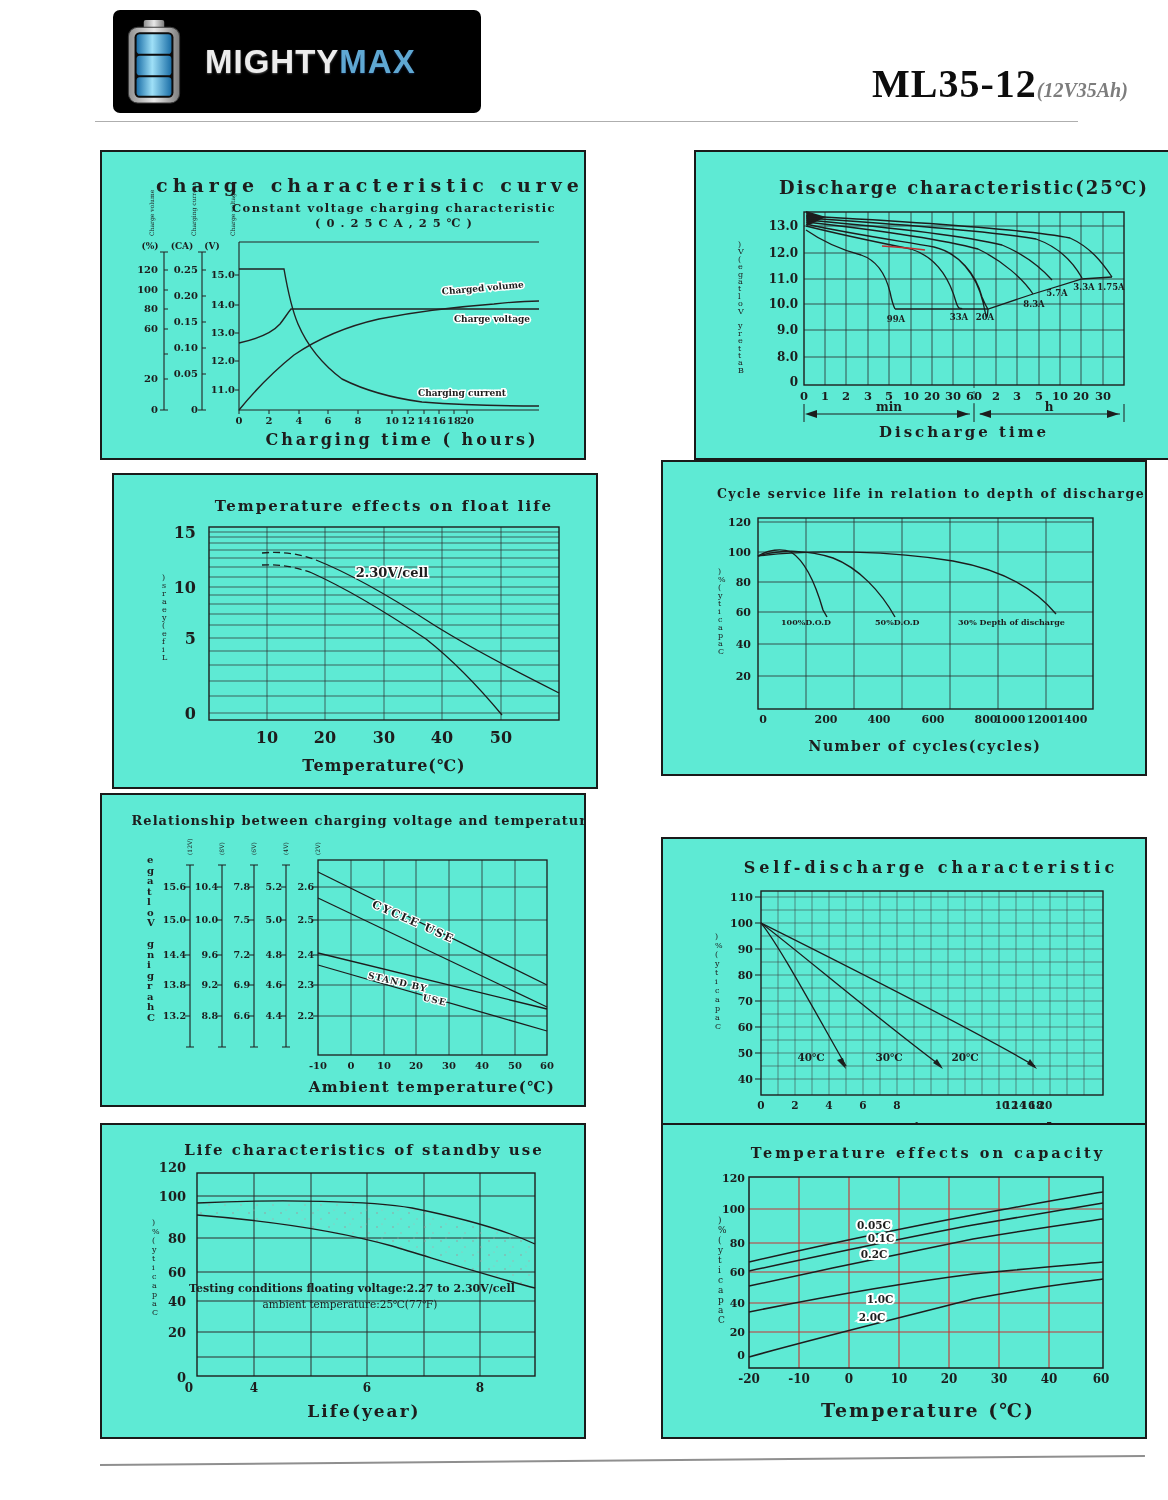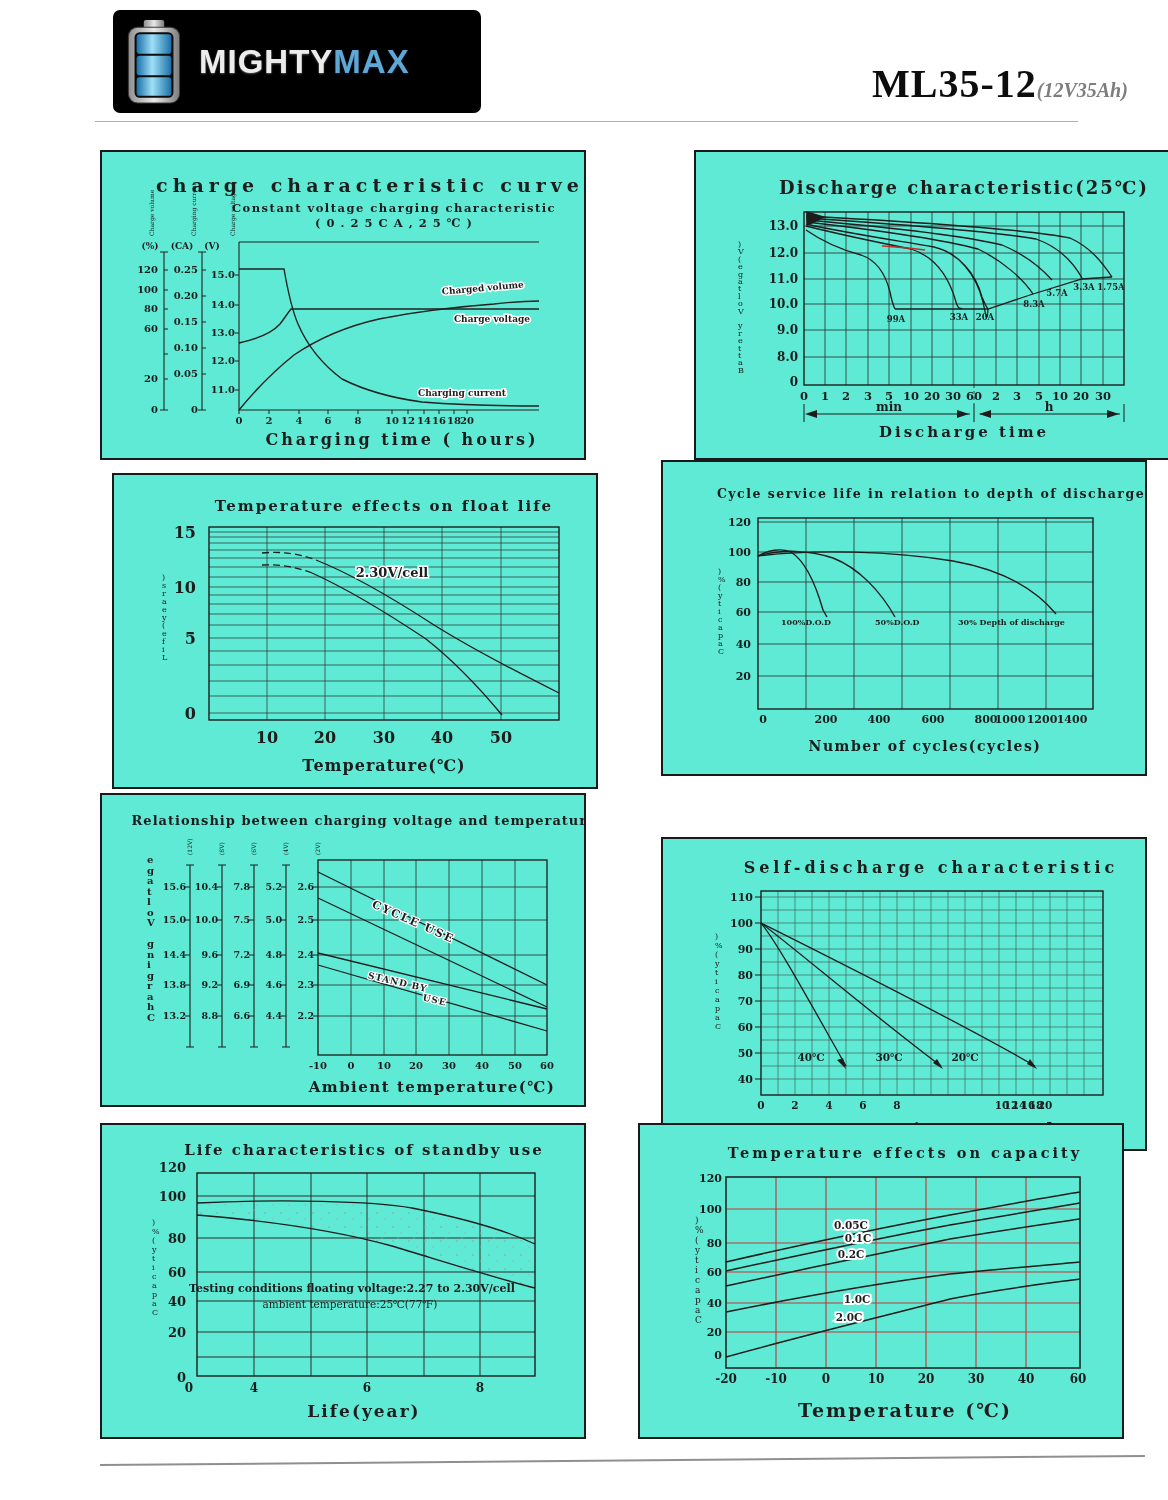--- a/index.html
+++ b/index.html
@@ -2,21 +2,21 @@
 <html><head>
 <meta charset="utf-8">
 <style>
   html,body{margin:0;padding:0;background:#fff;}
   #page{position:relative;width:1168px;height:1500px;background:#ffffff;font-family:"DejaVu Serif",serif;overflow:hidden;}
   .chart{position:absolute;border:2px solid #1a1a1a;background:#5eead4;margin:0;}
   .chart svg{width:100%;height:100%;display:block;}
   svg text{fill:#1d1d1d;font-family:"DejaVu Serif",serif;}
   .logo{position:absolute;left:113px;top:10px;width:368px;height:103px;background:#000;border-radius:7px;display:flex;align-items:center;font-family:"Liberation Sans",sans-serif;}
   .logo .cells{margin-left:10px;}
-  .logo .words{margin-left:14px;line-height:1;}
+  .logo .words{margin-left:20px;line-height:1;}
   .logo .l1{font-size:33px;font-weight:700;letter-spacing:1px;}
   .logo .l1 .a{color:#ececec;text-shadow:0 1px 2px #555;}
   .logo .l1 .b{color:#5fa8d3;text-shadow:0 1px 2px #124;}
   .logo .l2{font-size:38px;font-weight:700;letter-spacing:4px;color:#d8d8d8;text-shadow:0 2px 2px #333,0 -1px 0 #777;margin-top:2px;}
   .model{position:absolute;left:872px;top:60px;white-space:nowrap;font-family:"Liberation Serif",serif;text-align:center;}
   .model .num{font-size:40px;font-weight:700;color:#0d0d0d;letter-spacing:1px;}
   .model .spec{font-size:20px;font-style:italic;color:#7d7d7d;font-weight:600;}
   .hr-top{position:absolute;left:95px;top:121px;width:983px;height:1px;background:#aeaeae;}
   .hr-bottom{position:absolute;left:100px;top:1464px;width:1045px;height:2px;background:#8f8f8f;transform:rotate(-0.5deg);transform-origin:left center;}
 </style>
@@ -448,21 +448,21 @@
       <path d="M95,78 C180,74 270,76 310,83 C360,93 405,106 433,119 L433,163 C400,155 340,136 290,121 C240,107 170,96 95,90 Z" fill="url(#dots)" stroke="none"></path>
       <g fill="none" stroke="#1d1d1d" stroke-width="1.3">
         <path d="M95,78 C180,74 270,76 310,83 C360,93 405,106 433,119"></path>
         <path d="M95,90 C170,96 240,107 290,121 C340,136 400,155 433,163"></path>
       </g>
       <text x="250" y="167" text-anchor="middle" font-size="11" font-weight="bold">Testing conditions floating voltage:2.27 to 2.30V/cell</text>
       <text x="248" y="183" text-anchor="middle" font-size="10.5" fill="#b6b6b6">ambient temperature:25℃(77℉)</text>
     </svg>
   </figure>
 
-  <figure class="chart" style="left:638px;top:1123px;width:482px;height:312px">
+  <figure class="chart" style="left:661px;top:1123px;width:482px;height:312px">
     <svg viewBox="0 0 482 312">
       <text x="265" y="33" text-anchor="middle" font-size="14.5" font-weight="bold" letter-spacing="3">Temperature effects on  capacity</text>
       <text x="55" y="98" font-size="9"><tspan x="55" dy="0">)</tspan><tspan x="55" dy="10">%</tspan><tspan x="55" dy="10">(</tspan><tspan x="55" dy="10">y</tspan><tspan x="55" dy="10">t</tspan><tspan x="55" dy="10">i</tspan><tspan x="55" dy="10">c</tspan><tspan x="55" dy="10">a</tspan><tspan x="55" dy="10">p</tspan><tspan x="55" dy="10">a</tspan><tspan x="55" dy="10">C</tspan></text>
       <g stroke="#c63434" stroke-width="1.1">
         <path d="M136,52 V243 M186,52 V243 M236,52 V243 M286,52 V243 M336,52 V243 M386,52 V243"></path>
         <path d="M86,84 H440 M86,118 H440 M86,147 H440 M86,178 H440 M86,207 H440"></path>
       </g>
       <rect x="86" y="52" width="354" height="191" fill="none" stroke="#1d1d1d" stroke-width="1.5"></rect>
       <g font-size="11" font-weight="bold" text-anchor="end">
         <text x="82" y="57">120</text>

